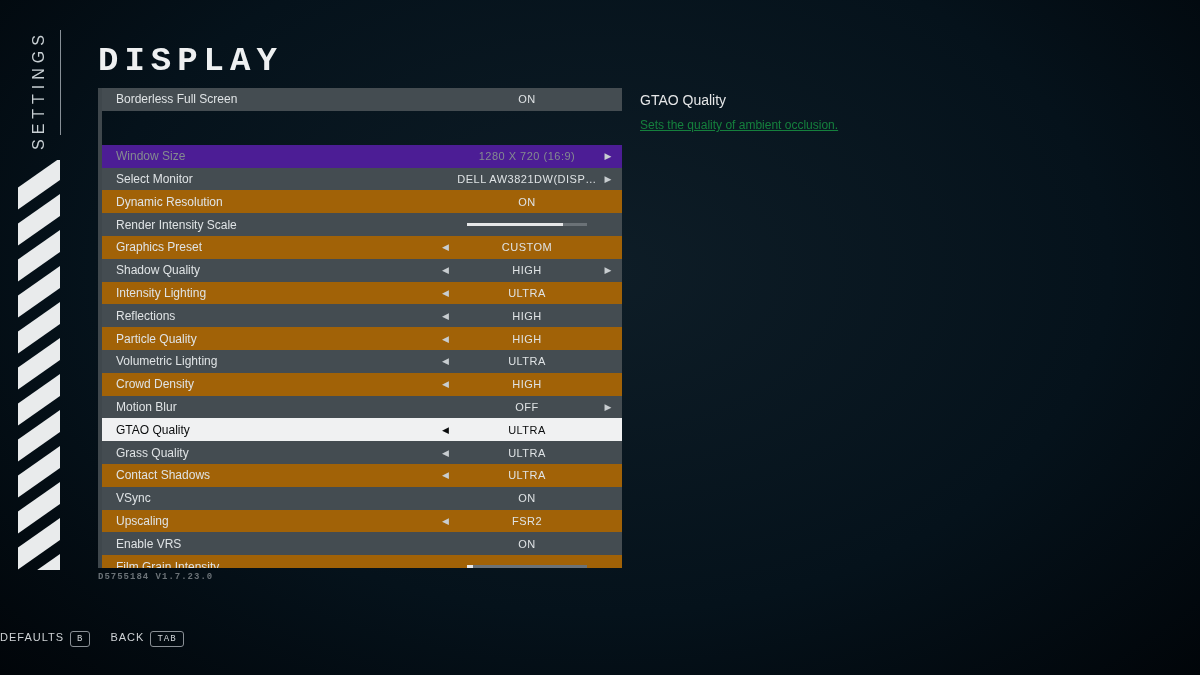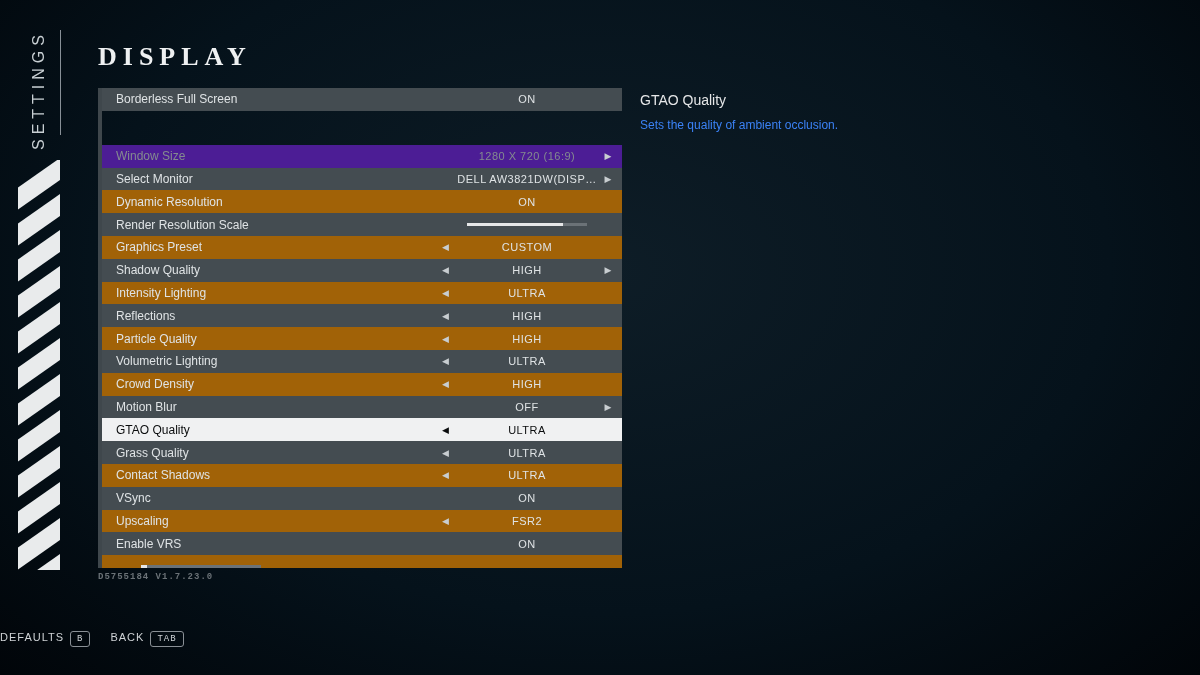--- a/index.html
+++ b/index.html
@@ -25,22 +25,22 @@
     position:absolute; left:18px; top:160px; width:42px; height:410px;
     overflow:hidden;
   }
   .hazard .stripe {
     width:200%; height:18px; margin-bottom:18px;
     background:#e9ebec;
     transform:rotate(-35deg) translateX(-20px);
   }
   .page-title {
     position:absolute; left:98px; top:42px;
-    font-size:26px; letter-spacing:6px; color:#eef0f1;
-    font-family: Liberation Serif, serif; font-weight:bold;
+    font-size:34px; letter-spacing:6px; color:#eef0f1;
+    font-family: Liberation Mono, monospace; font-weight:bold;
   }
   .list-wrap {
     position:absolute; left:98px; top:88px; width:524px; height:480px;
     border-left:4px solid #3f474c;
     overflow:hidden;
   }
   .row {
     display:flex; align-items:center;
     height:22.8px;
     padding:0 10px 0 14px;
@@ -68,21 +68,21 @@
   .row.selected .value-box { color:#0a0c0d; }
   .row.selected .arrow { color:#0a0c0d; }
   .slider {
     width:120px; height:3px; background:#6b7277; position:relative;
   }
   .slider .fill { height:100%; background:#e6e7e8; }
   .desc-panel {
     position:absolute; left:640px; top:92px; width:440px;
   }
   .desc-title { font-size:14px; color:#e6e7e8; margin-bottom:10px; }
-  .desc-body { font-size:12px; color:#3b82f6; }
+  .desc-body { font-size:12px; color:#15803d;text-decoration:underline; }
   .build-id {
     position:absolute; left:98px; top:572px;
     font-size:9px; color:#6b7277; letter-spacing:1px;
     font-family:"Courier New", monospace;
     font-weight:bold;
   }
   .footer {
     position:absolute; left:0; bottom:28px; width:100%;
     display:flex; gap:20px;
     font-size:11px; color:#cfd3d6; letter-spacing:1px;
@@ -137,21 +137,21 @@
         <span class="arrow r">▶</span>
       </span>
     </div>
     <div class="row">
       <span class="label">Dynamic Resolution</span>
       <span class="value-box">
         <span>ON</span>
       </span>
     </div>
     <div class="row">
-      <span class="label">Render Resolution Scale</span>
+      <span class="label">Render Intensity Scale</span>
       <span class="value-box">
         <div class="slider">
           <div class="fill" style="width: 80%;"></div>
         </div>
       </span>
     </div>
     <div class="row">
       <span class="label">Graphics Preset</span>
       <span class="value-box">
         <span class="arrow l">◀</span>
@@ -242,20 +242,21 @@
         <span>FSR2</span>
       </span>
     </div>
     <div class="row">
       <span class="label">Enable VRS</span>
       <span class="value-box">
         <span>ON</span>
       </span>
     </div>
     <div class="row">
+      <span class="label">Film Grain Intensity</span>
       <span class="value-box">
         <div class="slider">
           <div class="fill" style="width: 5%;"></div>
         </div>
       </span>
     </div>
   </div>
 
 <div class="desc-panel">
   <div class="desc-title">GTAO Quality</div>

